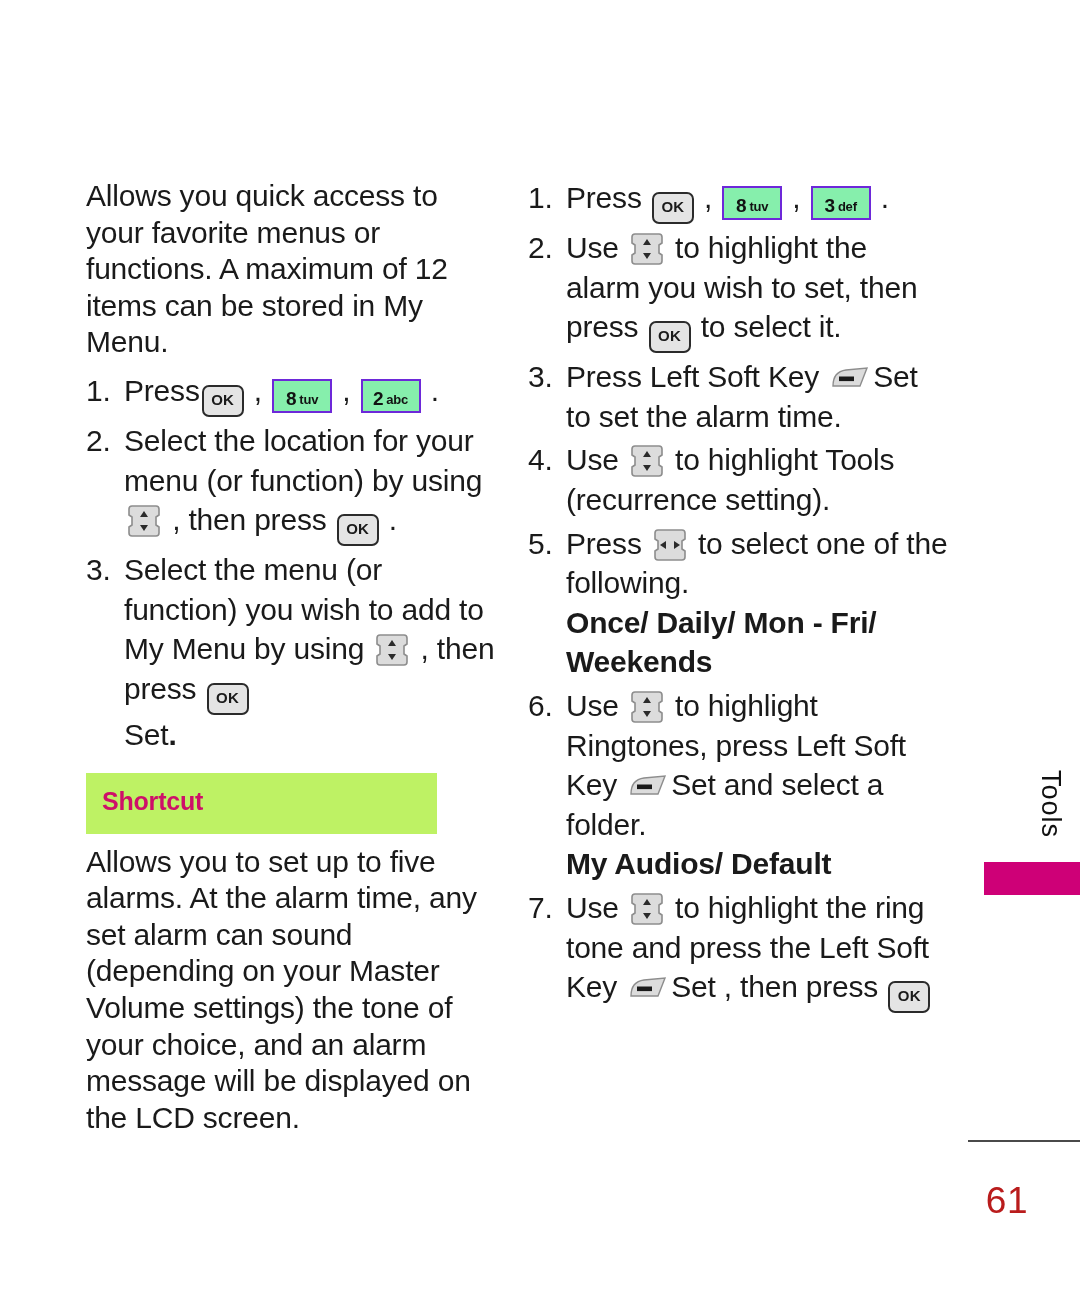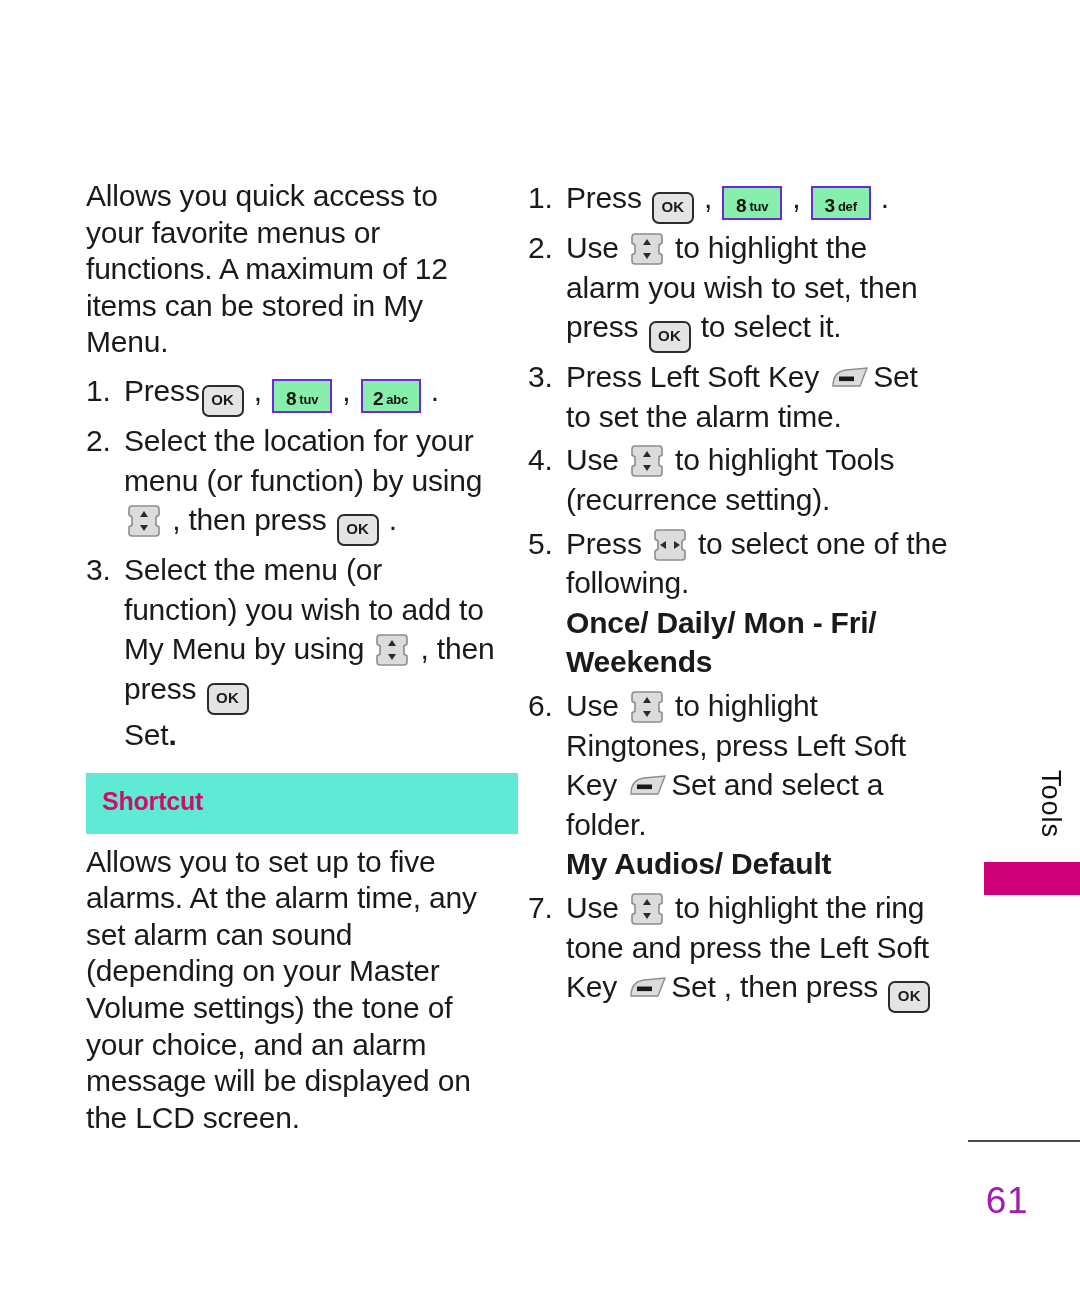--- a/index.html
+++ b/index.html
@@ -126,24 +126,24 @@
   .key-soft {
     width: 40px;
     height: 26px;
     margin: 0 3px;
     vertical-align: -5px;
   }
   .key-soft svg { display: block; }
 
   
   .shortcut-box {
-    background: #5eead4;
+    background: #bef264;
     padding: 14px 16px 16px 16px;
     margin: 18px 0 10px 0;
-    width: 432px;
+    width: 351px;
     box-sizing: border-box;
   }
   .shortcut-title {
     color: #CE0F69;
     font-weight: bold;
     font-size: 25px;
     margin-bottom: 2px;
     letter-spacing: -0.2px;
   }
   .shortcut-text {
@@ -180,21 +180,21 @@
     right: 0;
     top: 1140px;
     height: 2px;
     background: #4a4a4a;
   }
   .page-number {
     position: absolute;
     right: 52px;
     top: 1180px;
     font-size: 37px;
-    color: #a21caf;
+    color: #b91c1c;
     letter-spacing: 0.5px;
   }
 </style>
 </head>
 <body>
 
 <div class="page">
 
   <div class="col col-left">
 

